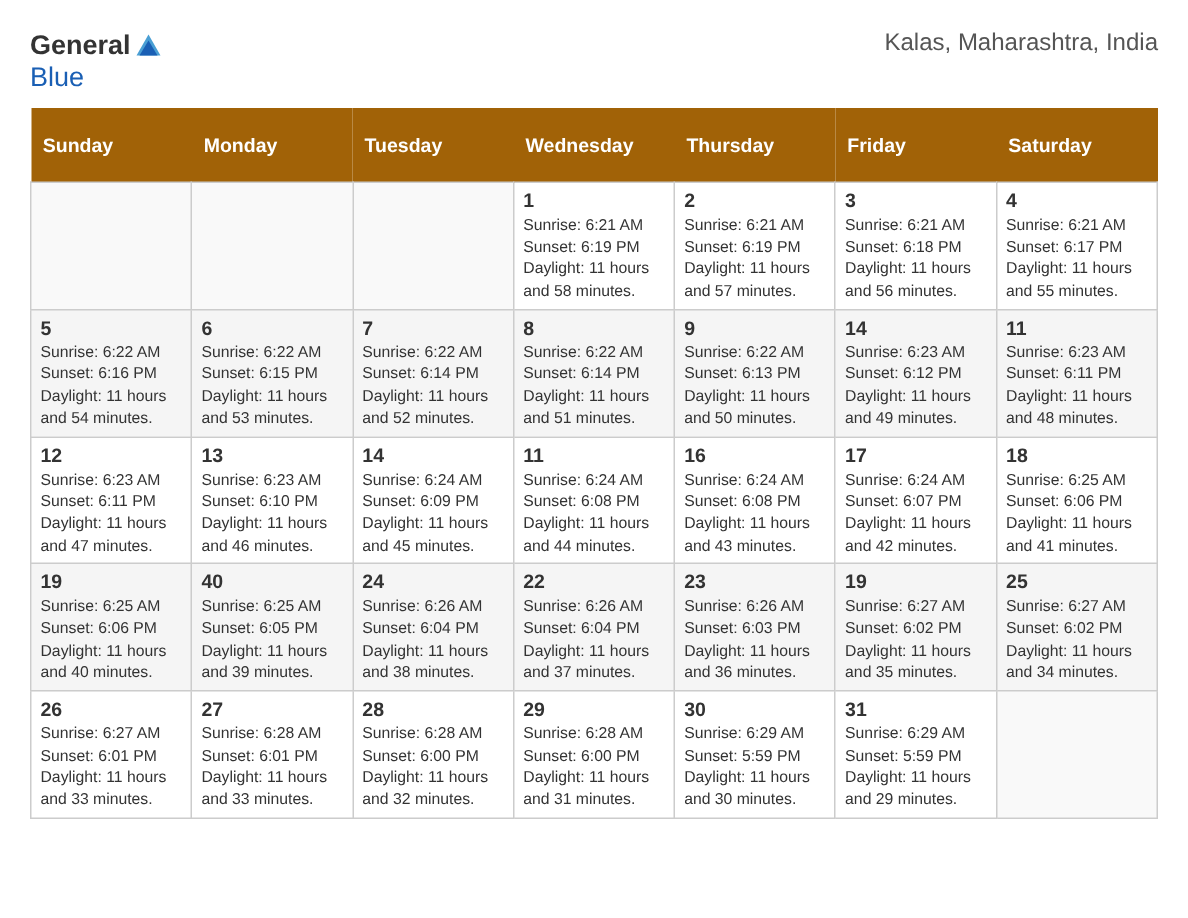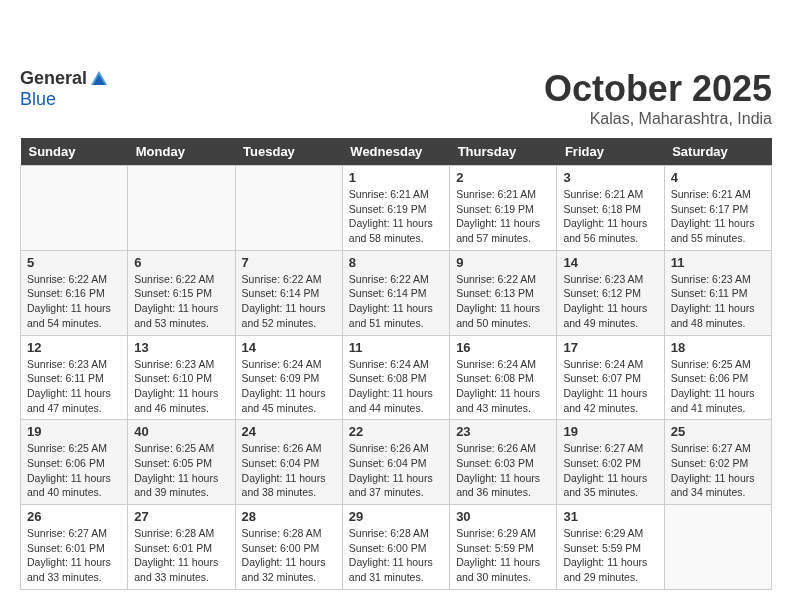--- a/index.html
+++ b/index.html
@@ -8,21 +8,20 @@
       background: #fff;
       width: 792px;
       min-height: 612px;
       padding: 20px;
     }
     .header {
       display: flex;
       justify-content: space-between;
       align-items: flex-start;
       margin-bottom: 10px;
-      margin-top: 48px;
     }
     .logo {
       display: flex;
       flex-direction: column;
       align-items: flex-start;
     }
     .logo-text {
       display: flex;
       align-items: center;
     }
@@ -51,24 +50,24 @@
     }
     .location {
       font-size: 16px;
       color: #555;
     }
     .calendar {
       width: 100%;
       border-collapse: collapse;
     }
     .calendar th {
-      background-color: #404040;
+      background-color: #a16207;
       color: white;
       text-align: left;
-      padding: 6px 8px;
+      padding: 17px 8px;
       font-size: 13px;
       font-weight: bold;
     }
     .calendar td {
       border: 1px solid #ccc;
       vertical-align: top;
       padding: 4px 6px;
       width: calc(100% / 7);
       min-height: 80px;
       background: #fff;
@@ -102,21 +101,20 @@
     <div class="logo-text">
       <span class="logo-general">General</span>
       <svg class="logo-icon" viewBox="0 0 20 20" xmlns="http://www.w3.org/2000/svg">
         <polygon points="10,2 18,16 2,16" fill="#4a9fd4"></polygon>
         <polygon points="10,6 16,16 4,16" fill="#1a5fb4"></polygon>
       </svg>
     </div>
     <span class="logo-blue">Blue</span>
   </div>
   <div class="title-section">
-    <div class="month-title">October 2025</div>
     <div class="location">Kalas, Maharashtra, India</div>
   </div>
 </div>
 
 <table class="calendar">
   <thead>
     <tr>
     <th>Sunday</th>
         <th>Monday</th>
         <th>Tuesday</th>

